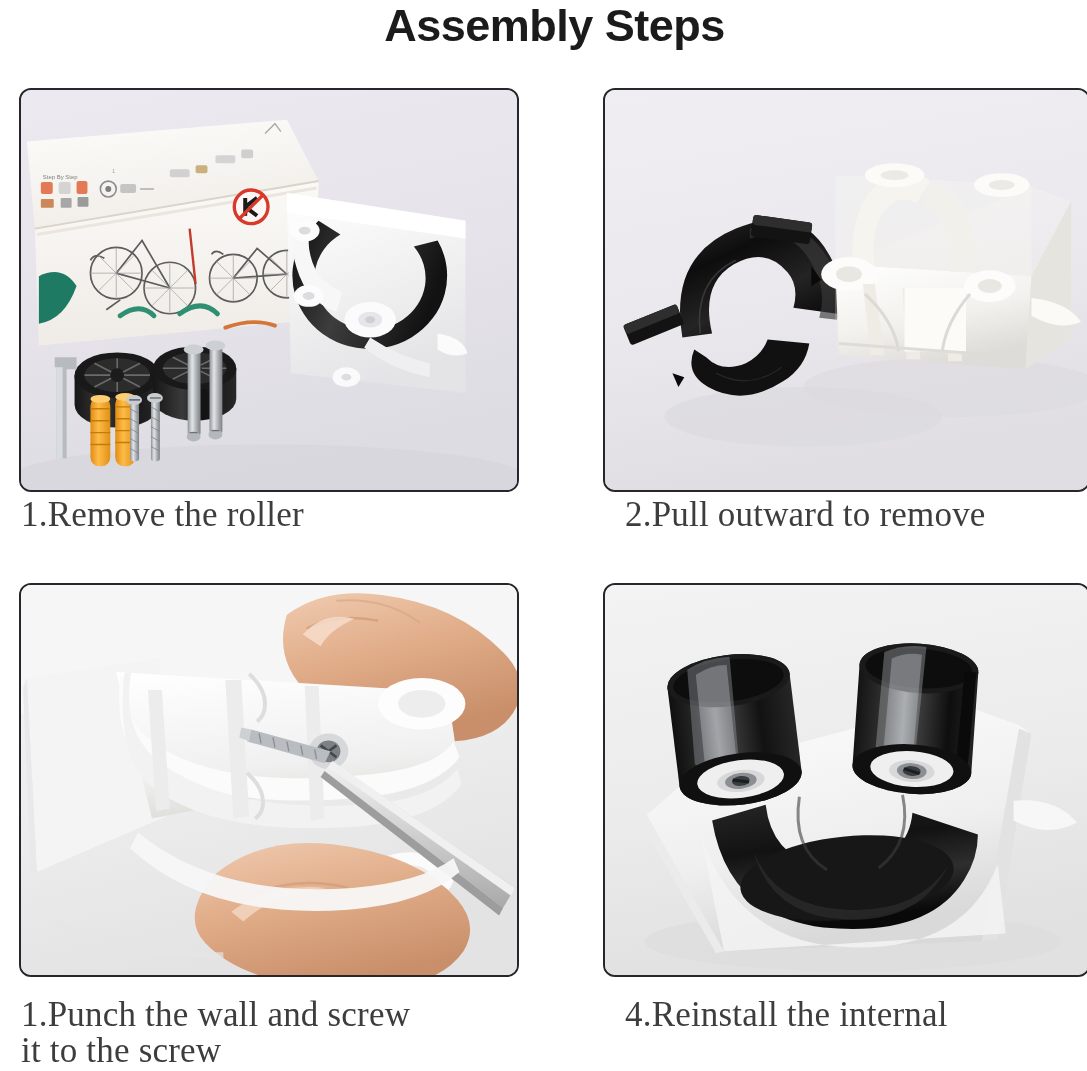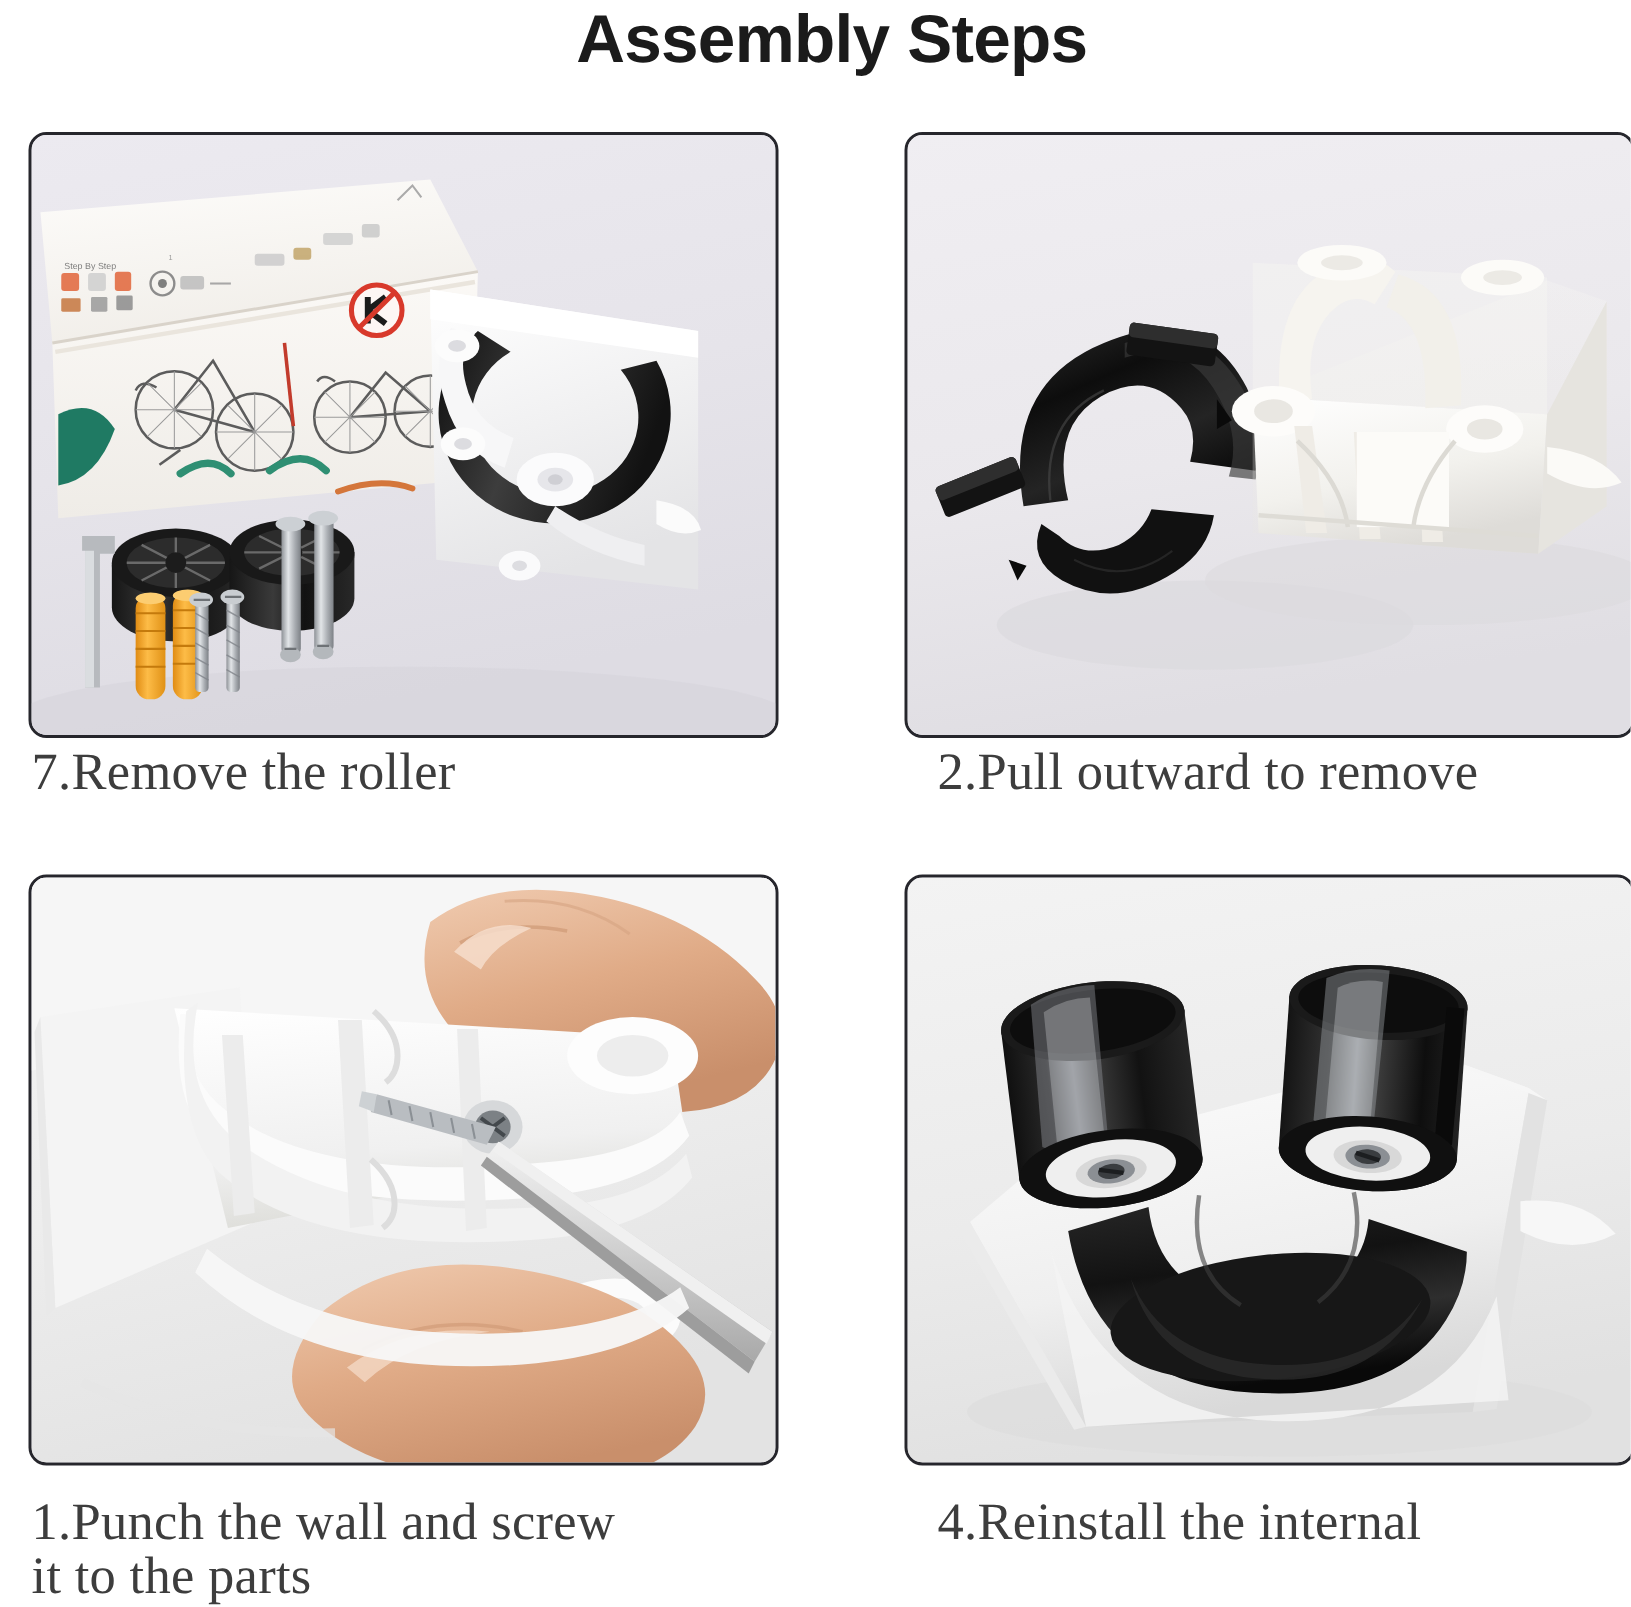--- a/index.html
+++ b/index.html
@@ -278,21 +278,21 @@
             <ellipse cx="328" cy="290" rx="5" ry="3.5" fill="#dddde1"></ellipse>
             <path d="M420 246 q26 4 30 20 q-14 6 -30 -4 Z" fill="#fbfbfb"></path>
             <path d="M352 250 q30 20 60 26 l0 14 q-40 -8 -66 -30 Z" fill="#efeff1"></path>
           </g>
         </svg>
       </div>
 
     </div>
 
     <div class="caption cap-1">
-      <span class="line">7.Remove the roller</span>
+      <span class="line">1.Remove the roller</span>
     </div>
 
     <div class="step step-2">
       <div class="photo">
         <svg viewBox="0 0 487 404" preserveAspectRatio="none" aria-hidden="true">
           <defs>
             <linearGradient id="s2bg" x1="0" y1="0" x2="0.2" y2="1">
               <stop offset="0%" stop-color="#f0eef2"></stop>
               <stop offset="60%" stop-color="#eae8ec"></stop>
               <stop offset="100%" stop-color="#e0dee3"></stop>
@@ -452,21 +452,21 @@
 
           <path d="M118 250 q80 66 216 56 q70 -6 102 -30 l6 14 q-36 32 -112 38 q-144 10 -220 -62 Z" fill="#f7f7f7" opacity="0.95"></path>
           <path d="M34 340 q76 36 170 34" stroke="#e6e6e6" stroke-width="6" fill="none" opacity="0.7"></path>
         </svg>
       </div>
 
     </div>
 
     <div class="caption cap-3">
       <span class="line">1.Punch the wall and screw</span>
-      <span class="line">it to the parts</span>
+      <span class="line">it to the screw</span>
     </div>
 
     <div class="step step-4">
       <div class="photo">
         <svg viewBox="0 0 487 394" preserveAspectRatio="none" aria-hidden="true">
           <defs>
             <linearGradient id="s4bg" x1="0" y1="0" x2="0.2" y2="1">
               <stop offset="0%" stop-color="#f3f3f3"></stop>
               <stop offset="60%" stop-color="#ebebeb"></stop>
               <stop offset="100%" stop-color="#e1e1e1"></stop>

